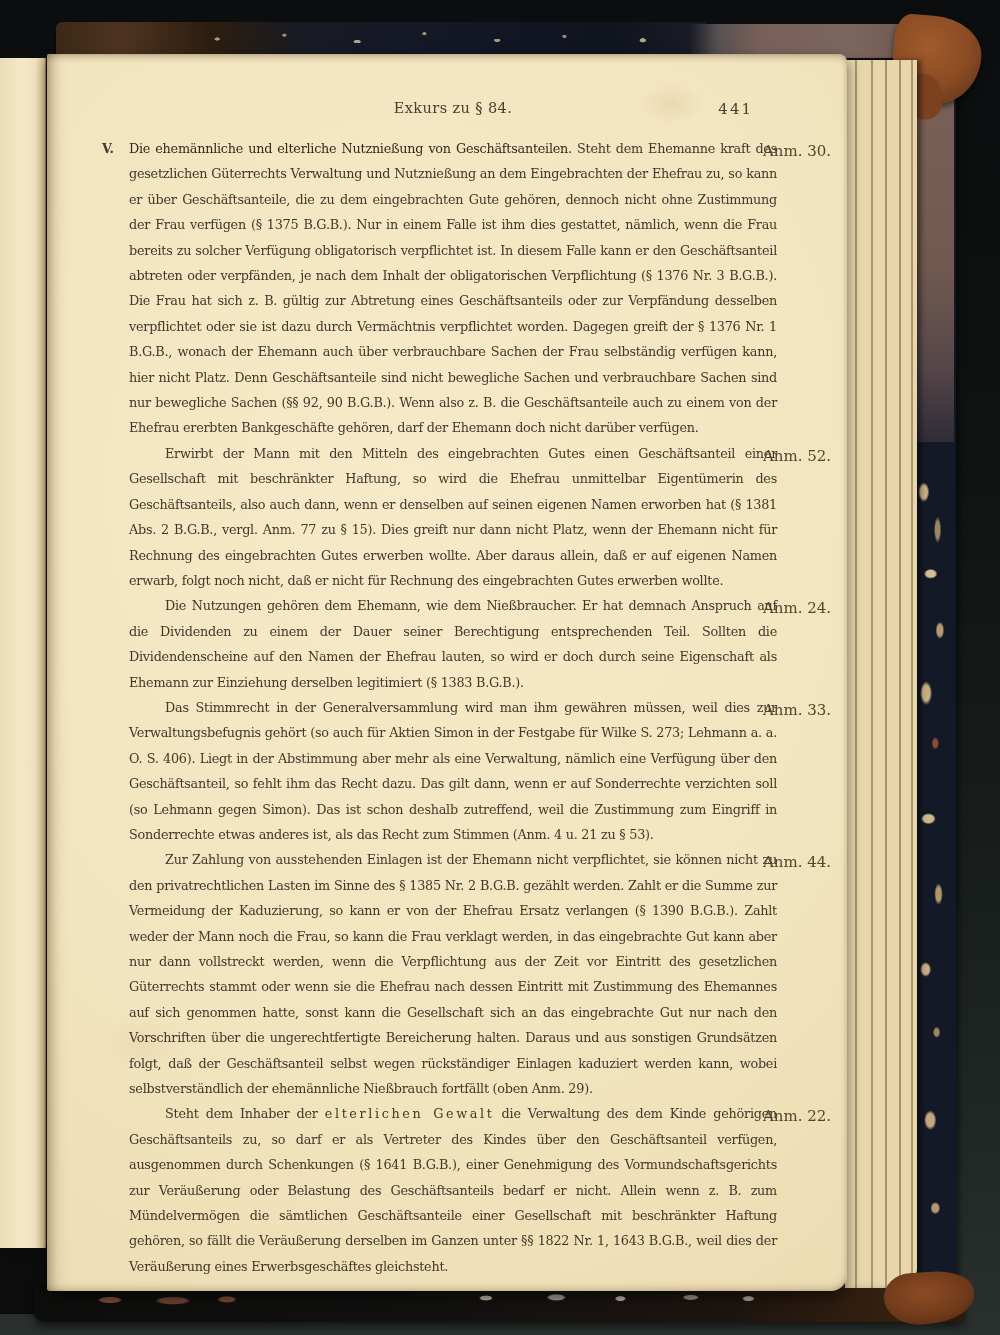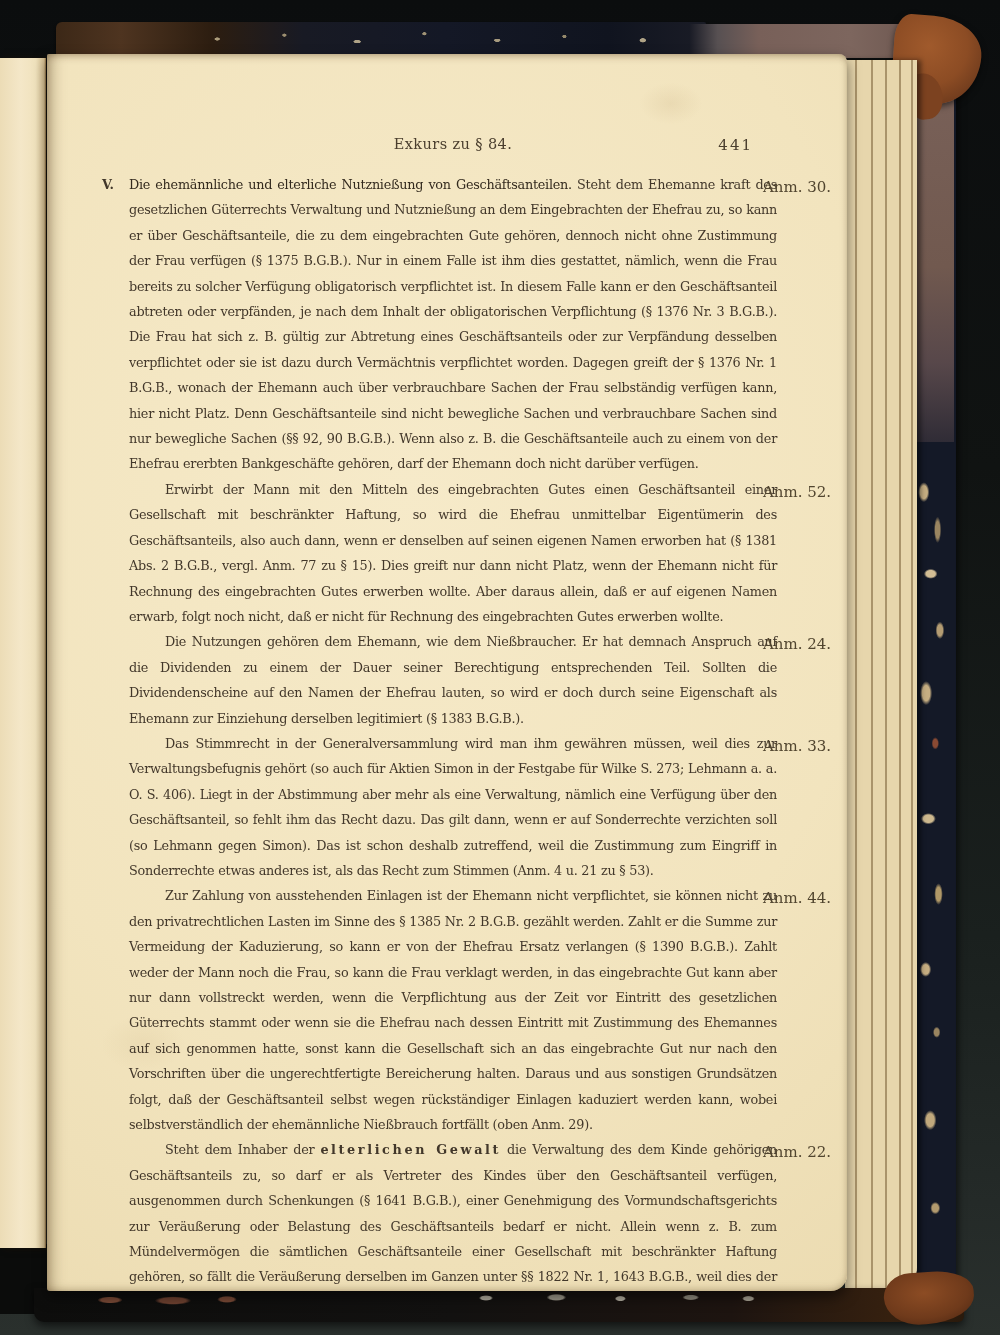--- a/index.html
+++ b/index.html
@@ -124,36 +124,36 @@
       radial-gradient(120% 95% at 45% 35%, #f6eac9 0%, #f2e4be 50%, #ecdcb2 82%, #e5d2a2 100%);
     border-radius:2px 8px 16px 3px;
     box-shadow:
       inset 10px 0 16px -8px rgba(70,45,15,.55),
       inset 0 5px 8px -5px rgba(70,45,15,.45),
       inset -3px -4px 8px -5px rgba(70,45,15,.35),
       0 6px 14px rgba(0,0,0,.5);
     overflow:hidden;
   }
   .content{position:absolute;left:82px;top:46px;width:648px;color:#42372a;}
-  .page-header{position:relative;height:26px;margin-bottom:10px;margin-top:36px;}
+  .page-header{position:relative;height:26px;margin-bottom:10px;}
   .running-title{
     display:block;text-align:center;font-size:14.5px;letter-spacing:.4px;color:#4a3e2e;
   }
   .page-number{
     position:absolute;right:24px;top:0;font-size:15px;letter-spacing:2px;color:#4a3e2e;
   }
   .body-text{
     font-size:12.8px;line-height:25.4px;letter-spacing:-0.25px;
     text-align:justify;
   }
   .para{position:relative;text-indent:36px;}
   .para-v{text-indent:0;}
   .numeral{position:absolute;left:-27px;top:0;font-weight:bold;}
   .lead{font-weight:normal;color:#332a1e;}
-  .gesperrt{letter-spacing:2.6px;font-weight:bold;}
+  .gesperrt{letter-spacing:2.6px;}
   .margin-note{
     position:absolute;right:-36px;top:3px;width:50px;
     font-size:15px;letter-spacing:0;text-indent:0;text-align:left;
     color:#51452f;white-space:nowrap;
   }
 </style>
 </head>
 <body>
 
 <div class="scene">

